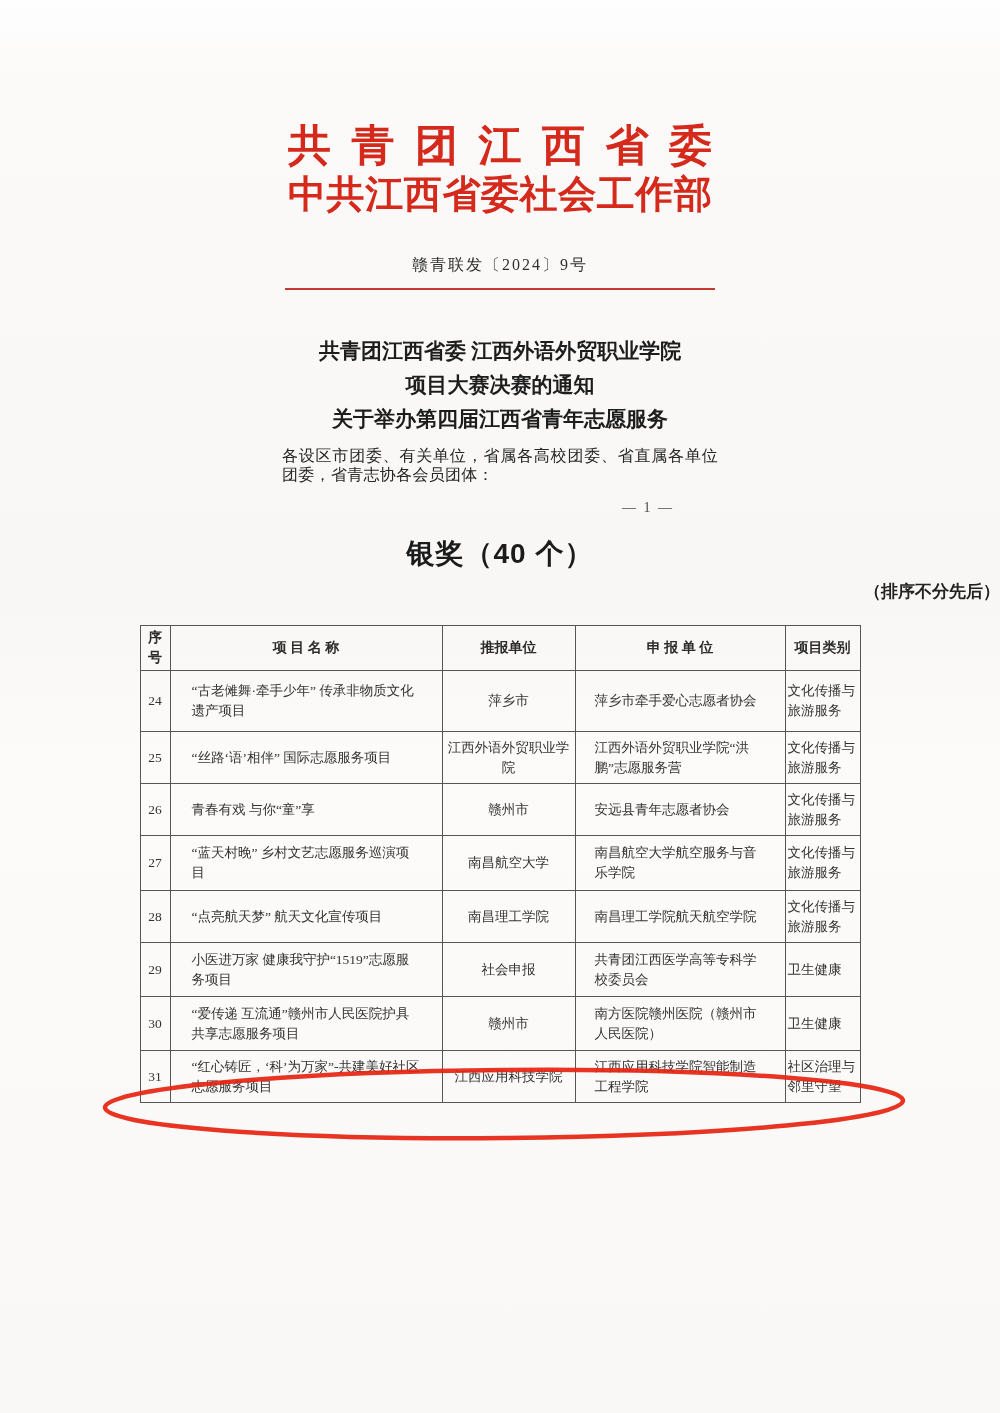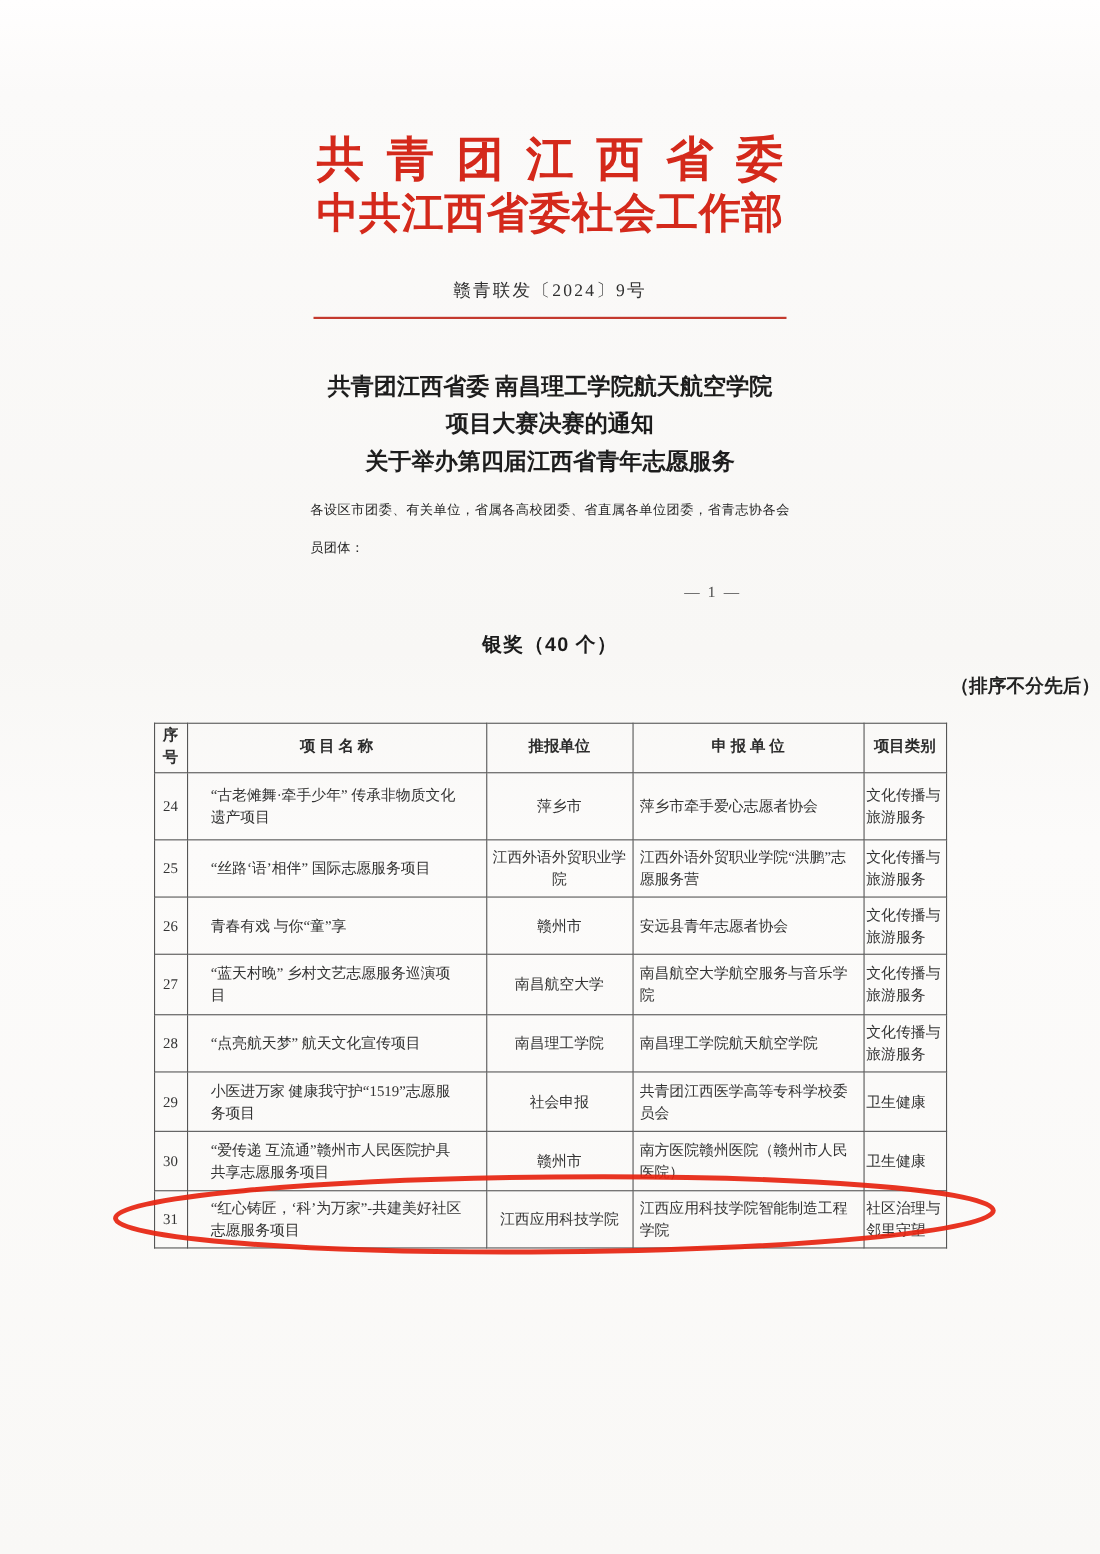--- a/index.html
+++ b/index.html
@@ -29,41 +29,41 @@
   }
   .red-rule { width:430px; height:2px; margin:13px auto 0; background:#c43a2e; }
 
   
   .doc-title {
     margin-top:44px; text-align:center;
     font-size:21px; line-height:34px; font-weight:700; color:#1d1d1d;
   }
   .body-text {
     width:436px; margin:10px auto 0;
-    font-size:12px; line-height:35px; letter-spacing:0.3px;
+    font-size:16px; line-height:19px; letter-spacing:0.3px;
     text-align:justify; color:#262626;
   }
   .body-text p { margin:0; }
   .body-text p.indent { text-indent:2em; }
 
   .page-number {
     margin-top:16px; text-align:center;
     font-size:14px; letter-spacing:2px; color:#4a4a4a;
     transform:translateX(148px);
   }
 
   
   .list-heading {
     margin-top:38px; text-align:center;
     font-size:31px; line-height:36px; font-weight:900; color:#101010;
   }
   .award-level {
     margin-top:24px; text-align:center;
     font-family:"Liberation Sans","DejaVu Sans",sans-serif;
-    font-size:18px; line-height:28px; font-weight:700; letter-spacing:1px; color:#1b1b1b;
+    font-size:28px; line-height:28px; font-weight:700; letter-spacing:1px; color:#1b1b1b;
   }
   .order-note {
     margin-top:13px; text-align:right;
     font-size:17px; line-height:22px; font-weight:700; color:#222;
   }
 
   
   table.award-table {
     width:720px; margin:22px auto 0;
     border-collapse:collapse; table-layout:fixed;
@@ -71,21 +71,21 @@
   }
   .award-table th, .award-table td {
     border:1px solid #565656;
     padding:2px 4px; line-height:20px; vertical-align:middle;
     overflow:hidden;
   }
   .award-table th { font-weight:700; font-size:14px; height:36px; text-align:center; color:#2c2c2c; }
   .award-table td.c-no  { text-align:center; }
   .award-table td.c-name{ text-align:left; padding:3px 21px; }
   .award-table td.c-rec { text-align:center; }
-  .award-table td.c-app { text-align:left; padding:3px 6px; }
+  .award-table td.c-app { text-align:left; padding:3px 19px; }
   .award-table td.c-cat { text-align:left; padding:3px 2px; }
   .award-table tbody tr:nth-child(1) td { height:54px; }
   .award-table tbody tr:nth-child(2) td { height:45px; }
   .award-table tbody tr:nth-child(3) td { height:45px; }
   .award-table tbody tr:nth-child(4) td { height:48px; }
   .award-table tbody tr:nth-child(5) td { height:45px; }
   .award-table tbody tr:nth-child(6) td { height:47px; }
   .award-table tbody tr:nth-child(7) td { height:47px; }
   .award-table tbody tr:nth-child(8) td { height:45px; }
 
@@ -119,21 +119,21 @@
         <span>工</span>
         <span>作</span>
         <span>部</span>
       </div>
   </div>
 
   <div class="doc-number">赣青联发〔2024〕9号</div>
   <div class="red-rule"></div>
 
   <div class="doc-title">
-    <div>共青团江西省委 南昌理工学院航天航空学院</div>
+    <div>共青团江西省委 江西外语外贸职业学院</div>
     <div>项目大赛决赛的通知</div>
     <div>关于举办第四届江西省青年志愿服务</div>
   </div>
 
   <div class="body-text">
     <p>各设区市团委、有关单位，省属各高校团委、省直属各单位团委，省青志协各会员团体：</p>
   </div>
 
   <div class="page-number">— 1 —</div>
 

